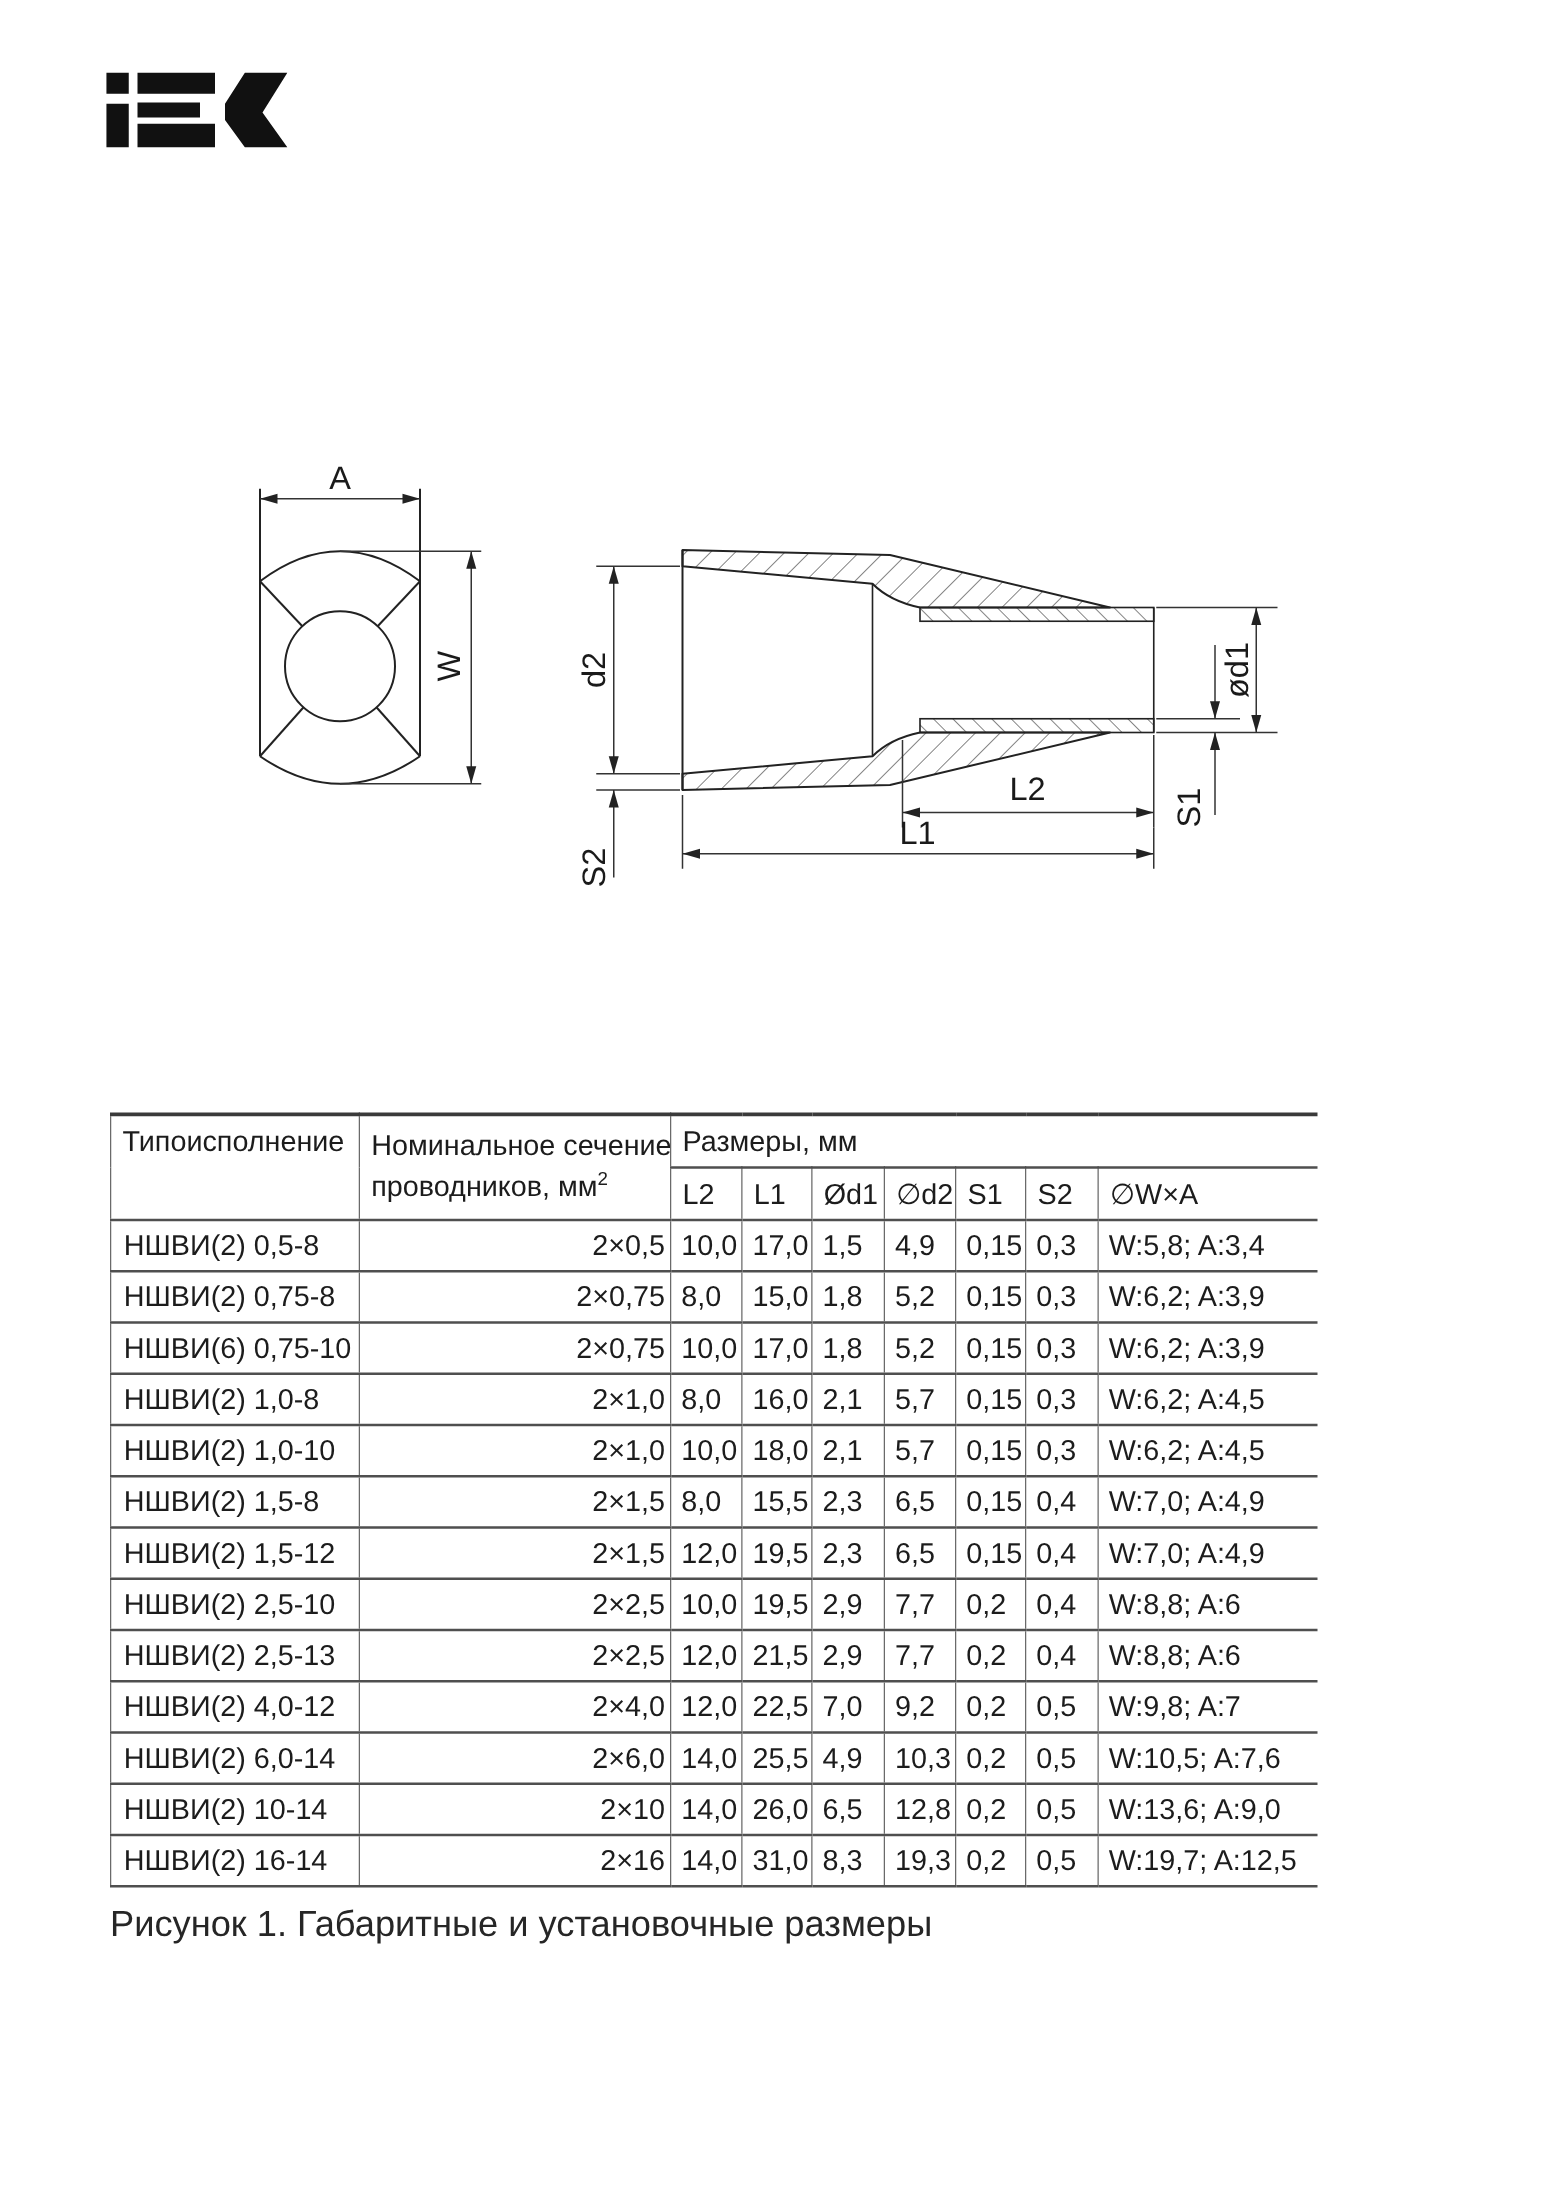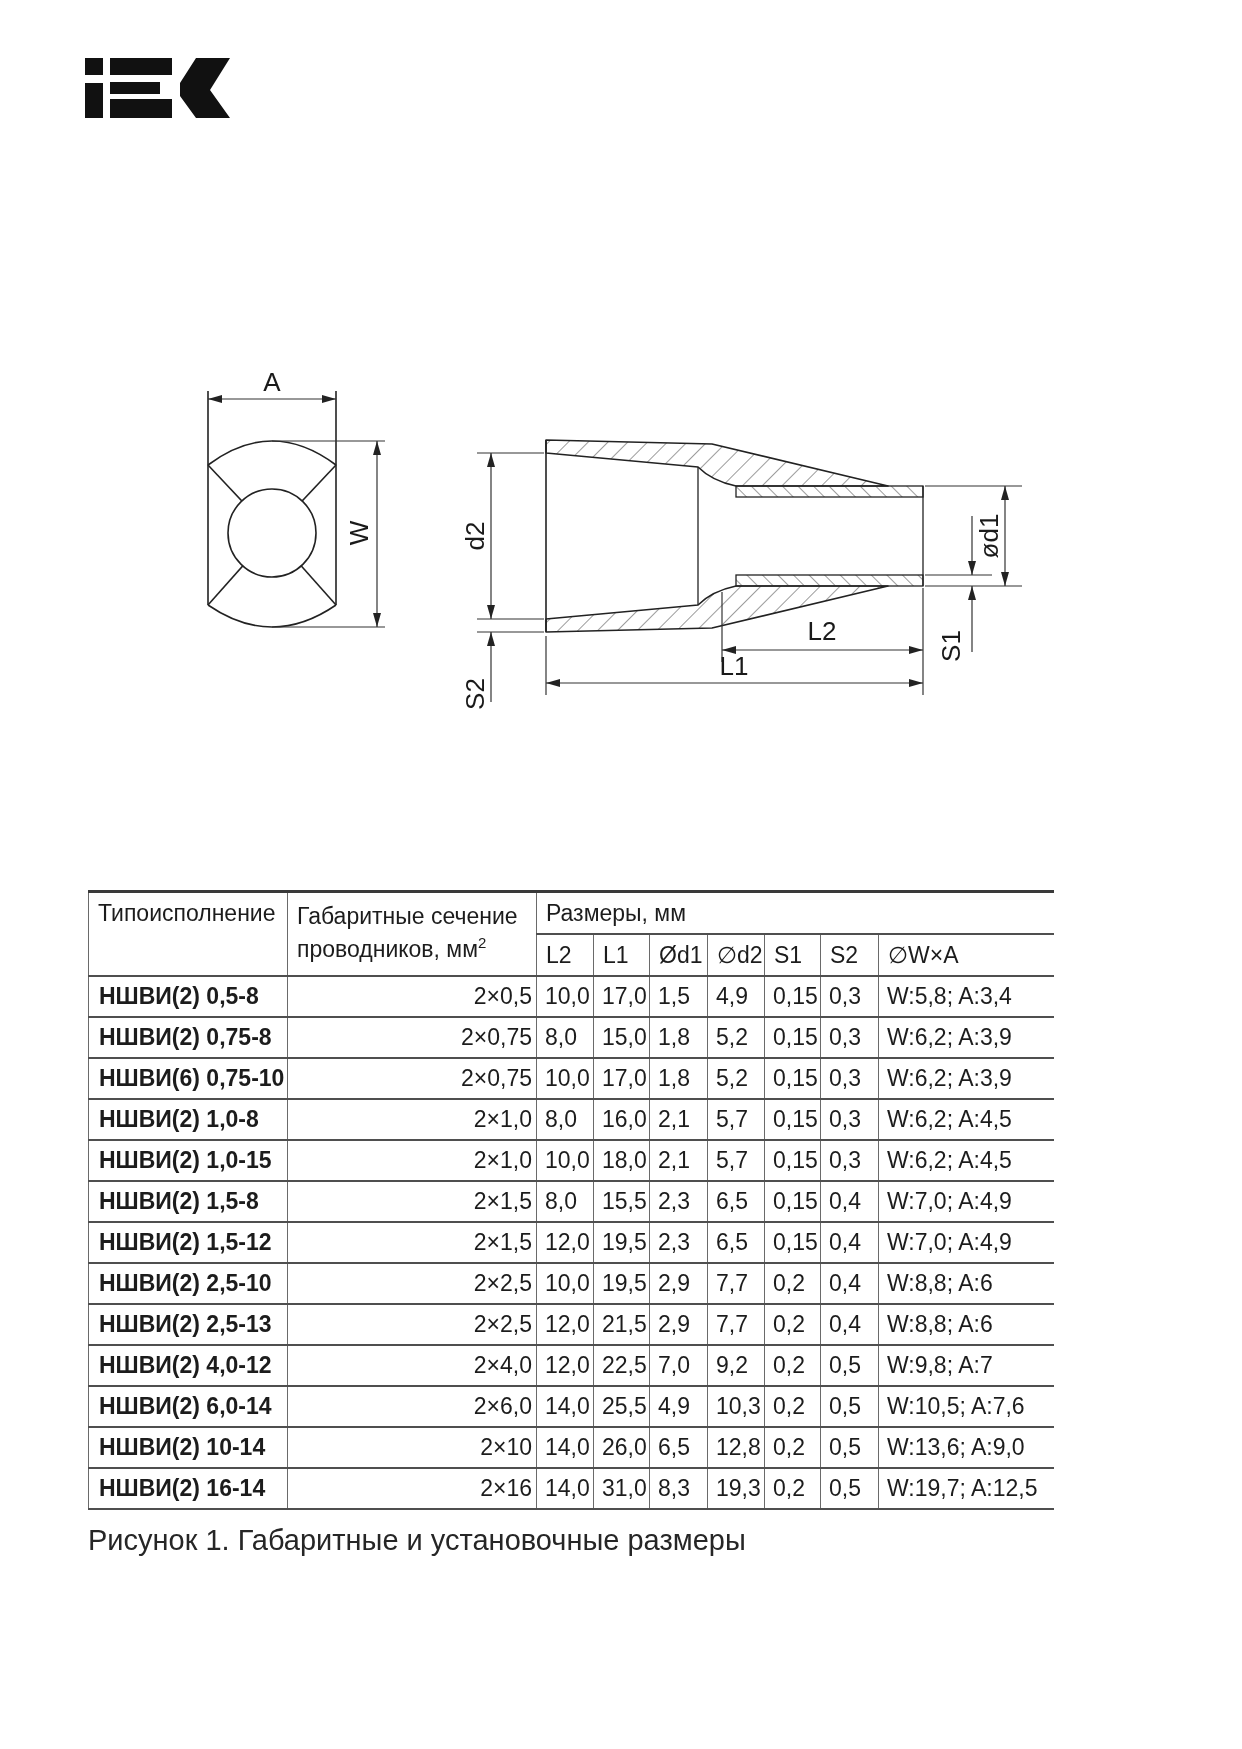--- a/index.html
+++ b/index.html
@@ -29,21 +29,21 @@
   .spec-table th,.spec-table td{
     border-right:1.5px solid #6a6a6a;
     border-bottom:2px solid #4f4f4f;
     font-weight:normal;text-align:left;
     overflow:hidden;white-space:nowrap;
   }
   .spec-table th:last-child,.spec-table td:last-child{border-right:none;}
   .spec-table thead th{vertical-align:top;padding:7px 4px 0 9px;height:33px;}
   .spec-table thead tr.subhead th{height:33px;}
   .spec-table tbody td{height:39px;padding:0 4px 0 8px;vertical-align:middle;}
-  .spec-table tbody td:first-child{padding-left:10px;font-weight:bold;}
+  .spec-table tbody td:first-child{padding-left:10px;}
   .spec-table tbody td:nth-child(2){padding-left:12px;text-align:right;}
   .spec-table sup{font-size:15px;line-height:0;}
   .hdr2{line-height:1.42;}
   .caption{
     position:absolute;left:88px;top:1524px;
     font-size:29px;color:#262626;text-align:center;
   }
 </style>
 </head>
 <body>
@@ -180,21 +180,21 @@
         <col style="width:58px">
       <col style="width:57px">
         <col style="width:56px">
         <col style="width:58px">
       <col style="width:175px">
     </colgroup>
     <thead>
       <tr>
         <th rowspan="2">Типоисполнение</th>
         <th rowspan="2" class="hdr2">
-          <span>Габаритные сечение</span><br>
+          <span>Номинальное сечение</span><br>
           <span>проводников, мм</span><sup>2</sup>
         </th>
         <th colspan="7">Размеры, мм</th>
       </tr>
       <tr class="subhead">
         <th>L2</th>
         <th>L1</th>
         <th>Ød1</th>
         <th>∅d2</th>
         <th>S1</th>
@@ -241,21 +241,21 @@
           <td>2×1,0</td>
           <td>8,0</td>
           <td>16,0</td>
           <td>2,1</td>
           <td>5,7</td>
           <td>0,15</td>
           <td>0,3</td>
           <td>W:6,2; A:4,5</td>
         </tr>
         <tr>
-          <td>НШВИ(2) 1,0-15</td>
+          <td>НШВИ(2) 1,0-10</td>
           <td>2×1,0</td>
           <td>10,0</td>
           <td>18,0</td>
           <td>2,1</td>
           <td>5,7</td>
           <td>0,15</td>
           <td>0,3</td>
           <td>W:6,2; A:4,5</td>
         </tr>
         <tr>

